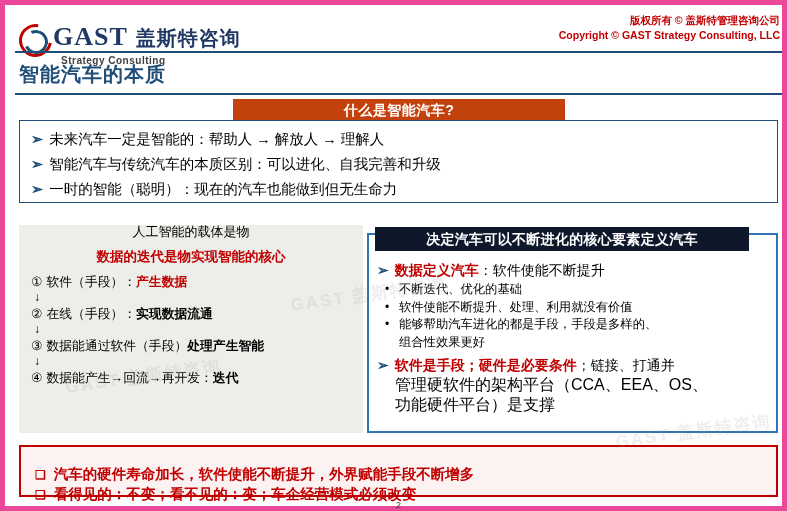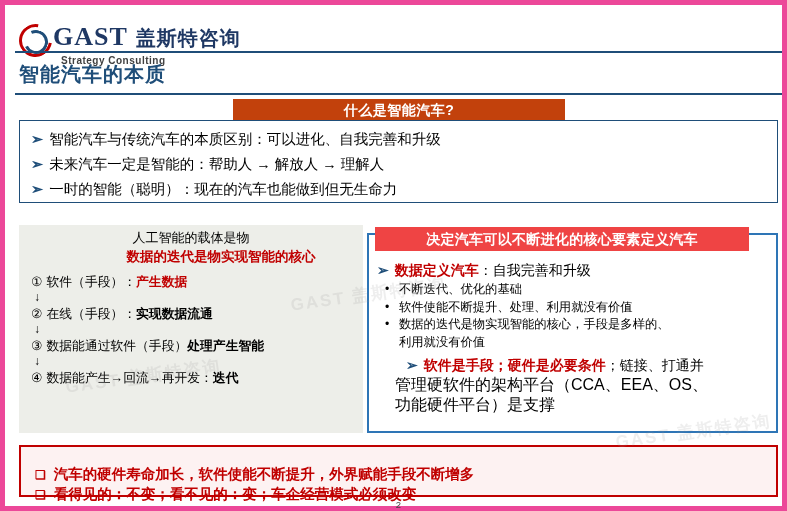--- a/index.html
+++ b/index.html
@@ -167,35 +167,34 @@
   .left-box {
     position: absolute;
     left: 14px; top: 220px;
     width: 344px;
     height: 208px;
     background: #edeee9;
     box-sizing: border-box;
   }
   .lb-head1 {
     position: absolute;
-    left: 14px; top: 224px;
+    left: 14px; top: 218px;
     width: 344px;
     text-align: center;
     font-size: 13px;
     color: #000;
   }
   .lb-head2 {
     position: absolute;
     left: 14px; top: 243px;
     width: 344px;
     text-align: center;
     font-size: 13.5px;
     font-weight: bold;
     color: #c00000;
-    padding-left: 30px;
   }
   .steps {
     position: absolute;
     left: 26px; top: 268px;
     width: 325px;
   }
   .step-row {
     font-size: 12.8px;
     color: #000;
     line-height: 17px;
@@ -210,21 +209,21 @@
     line-height: 15px;
     margin-left: 3px;
   }
 
   
   .right-banner {
     position: absolute;
     left: 370px; top: 222px;
     width: 374px;
     height: 24px;
-    background: #ef4444;
+    background: #0f172a;
     color: #fff;
     font-size: 14px;
     font-weight: bold;
     text-align: center;
     line-height: 24px;
     letter-spacing: .3px;
   }
   .right-box {
     position: absolute;
     left: 362px; top: 228px;
@@ -254,21 +253,20 @@
   .rb-l2 .dot {
     position: absolute;
     left: 8px;
     top: 0;
   }
   .rb-l1b {
     font-size: 14px;
     line-height: 20px;
     color: #000;
     margin-top: 4px;
-    margin-left: 29px;
   }
   .rb-l1b .hd { font-weight: bold; color: #c00000; }
   .rb-cont {
     font-size: 16px;
     line-height: 20px;
     color: #000;
     padding-left: 18px;
   }
 
   
@@ -333,31 +331,35 @@
         <div class="ring2"></div>
       </div>
       <div class="logo-text-wrap">
         <div class="logo-row1">
           <span class="logo-gast">GAST</span>
           <span class="logo-cn">盖斯特咨询</span>
         </div>
         <div class="logo-sub">Strategy Consulting</div>
       </div>
     </div>
+    <div class="copyright">
+      <div>版权所有 © 盖斯特管理咨询公司</div>
+      <div>Copyright © GAST Strategy Consulting, LLC</div>
+    </div>
     <div class="header-rule"></div>
   </div>
 
   <div class="slide-title">智能汽车的本质</div>
   <div class="title-underline"></div>
 
   <div class="top-banner">什么是智能汽车?</div>
   <div class="top-box"></div>
   <div class="top-list">
+    <div class="tl-item"><span class="arrow-b">➢</span><span>未来汽车一定是智能的：帮助人 → 解放人 → 理解人</span></div>
     <div class="tl-item"><span class="arrow-b">➢</span><span>智能汽车与传统汽车的本质区别：可以进化、自我完善和升级</span></div>
-    <div class="tl-item"><span class="arrow-b">➢</span><span>未来汽车一定是智能的：帮助人 → 解放人 → 理解人</span></div>
     <div class="tl-item"><span class="arrow-b">➢</span><span>一时的智能（聪明）：现在的汽车也能做到但无生命力</span></div>
   </div>
 
   <div class="left-box"></div>
   <div class="lb-head1">人工智能的载体是物</div>
   <div class="lb-head2">数据的迭代是物实现智能的核心</div>
   <div class="steps">
     <div class="step-row">
       <span class="num">①</span><span>软件（手段）：</span><span class="bold-red">产生数据</span>
     </div>
@@ -372,26 +374,26 @@
     <div class="down-arrow">↓</div>
     <div class="step-row">
       <span class="num">④</span><span>数据能产生→回流→再开发：</span><span class="bold-dark">迭代</span>
     </div>
   </div>
 
   <div class="right-box"></div>
   <div class="right-banner">决定汽车可以不断进化的核心要素定义汽车</div>
   <div class="rb-content">
     <div class="rb-l1">
-      <span class="arrow-b">➢</span><span class="hd">数据定义汽车</span><span>：自我完善和升级</span>
+      <span class="arrow-b">➢</span><span class="hd">数据定义汽车</span><span>：软件使能不断提升</span>
     </div>
     <div class="rb-l2"><span class="dot">•</span><span>不断迭代、优化的基础</span></div>
     <div class="rb-l2"><span class="dot">•</span><span>软件使能不断提升、处理、利用就没有价值</span></div>
-    <div class="rb-l2"><span class="dot">•</span><span>数据的迭代是物实现智能的核心，手段是多样的、</span></div>
-    <div class="rb-l2"><span>利用就没有价值</span></div>
+    <div class="rb-l2"><span class="dot">•</span><span>能够帮助汽车进化的都是手段，手段是多样的、</span></div>
+    <div class="rb-l2"><span>组合性效果更好</span></div>
     <div class="rb-l1b">
       <span class="arrow-b">➢</span><span class="hd">软件是手段；硬件是必要条件</span><span>；链接、打通并</span>
     </div>
     <div class="rb-cont">管理硬软件的架构平台（CCA、EEA、OS、</div>
     <div class="rb-cont">功能硬件平台）是支撑</div>
   </div>
 
   <div class="bottom-box"></div>
   <div class="bb-line bb1">
     <span class="sq">❑</span><span>汽车的硬件寿命加长，软件使能不断提升，外界赋能手段不断增多</span>

